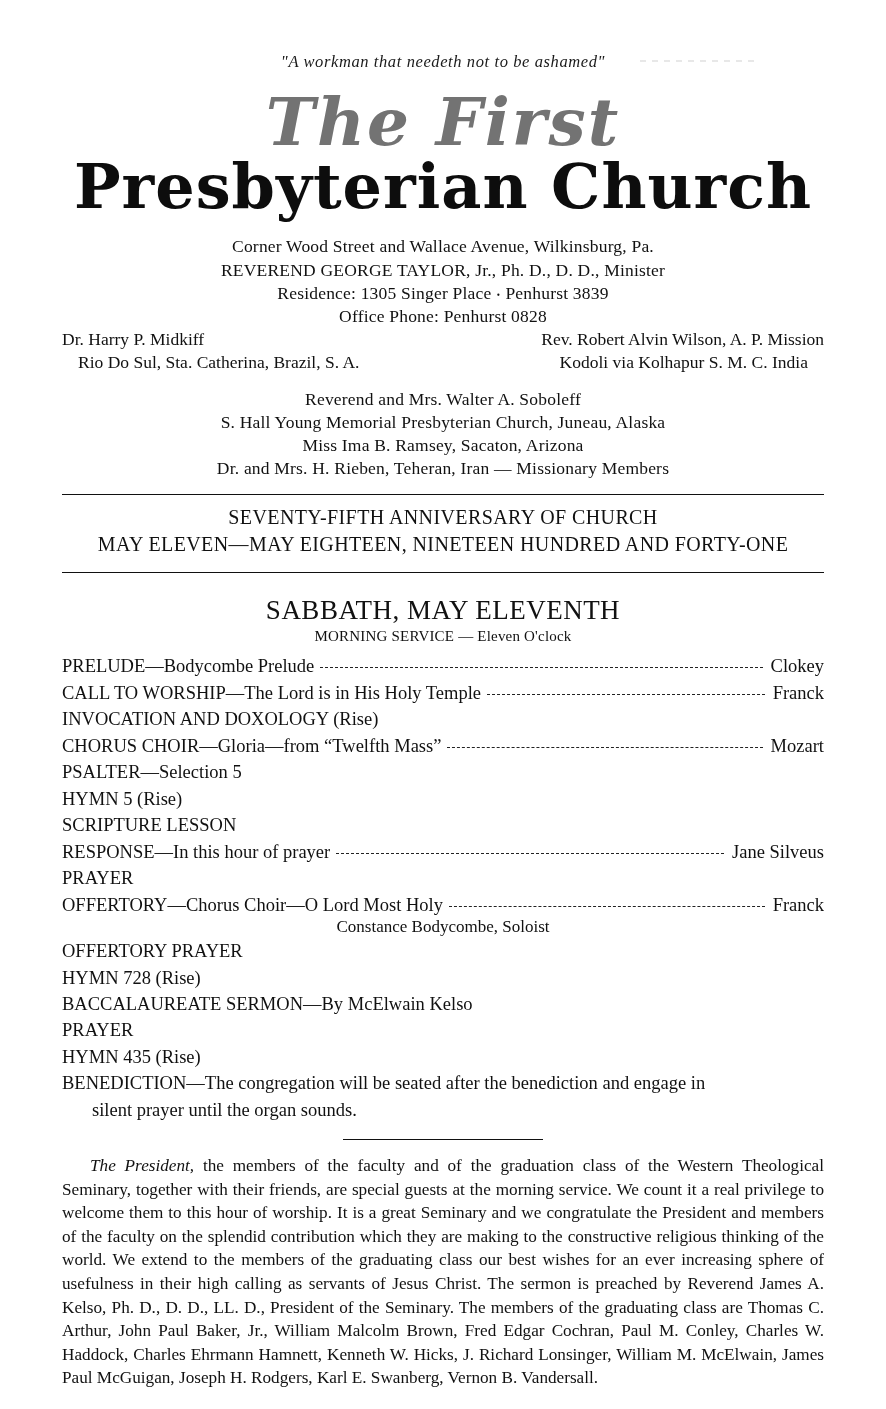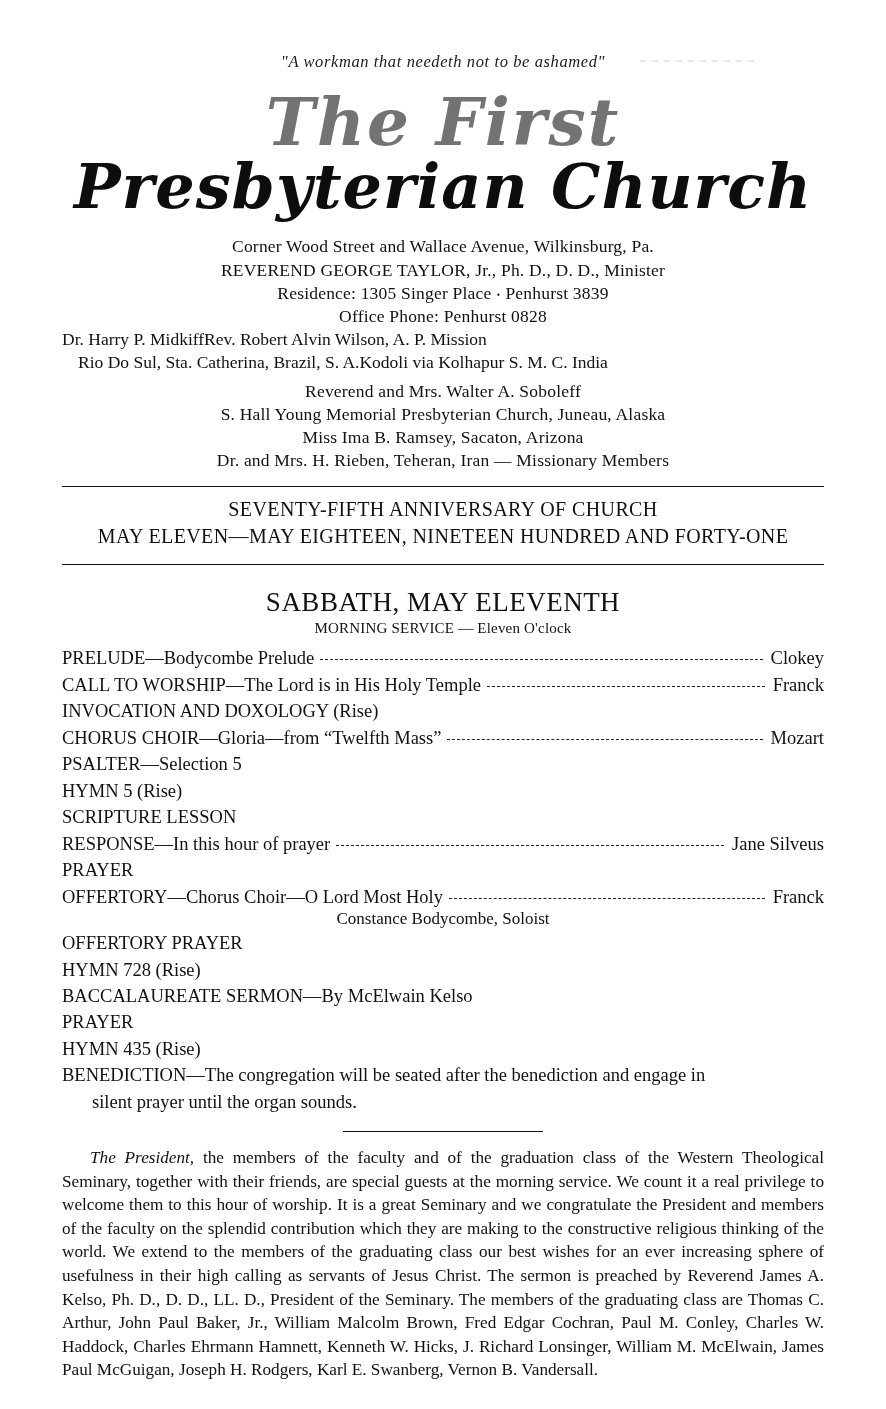--- a/index.html
+++ b/index.html
@@ -44,35 +44,35 @@
     color: #737373;
     font-style: italic;
   }
   .masthead .line2 {
     font-family: "DejaVu Serif", serif;
     font-size: 62px;
     font-weight: bold;
     letter-spacing: 1px;
     line-height: 1.1;
     color: #0d0d0d;
-    font-style: italic;
     margin-top: -4px;
   }
   .addressblock {
     text-align: center;
     margin-top: 14px;
     font-size: 17.5px;
     line-height: 1.32;
   }
   .addressblock .ln {
     display: block;
     letter-spacing: 0.2px;
   }
   .two-col {
     display: flex;
+    justify-content: space-between;
     padding: 0 62px;
     font-size: 17.5px;
     line-height: 1.32;
   }
   .two-col .col-l { text-align: left; }
   .two-col .col-r { text-align: right; }
   .two-col.indent { padding: 0 78px; }
 
   .rule {
     border: none;
@@ -182,21 +182,21 @@
 
   <div class="two-col">
     <span class="col-l">Dr. Harry P. Midkiff</span>
     <span class="col-r">Rev. Robert Alvin Wilson, A. P. Mission</span>
   </div>
   <div class="two-col indent">
     <span class="col-l">Rio Do Sul, Sta. Catherina, Brazil, S. A.</span>
     <span class="col-r">Kodoli via Kolhapur S. M. C. India</span>
   </div>
 
-  <div class="addressblock" style="margin-top:6px;">
+  <div class="addressblock" style="margin-top:14px;">
     <span class="ln">Reverend and Mrs. Walter A. Soboleff</span>
     <span class="ln">S. Hall Young Memorial Presbyterian Church, Juneau, Alaska</span>
     <span class="ln">Miss Ima B. Ramsey, Sacaton, Arizona</span>
     <span class="ln">Dr. and Mrs. H. Rieben, Teheran, Iran — Missionary Members</span>
   </div>
 
   <hr class="rule">
 
   <div class="anniv">
     <span class="big">SEVENTY-FIFTH ANNIVERSARY OF CHURCH</span>

